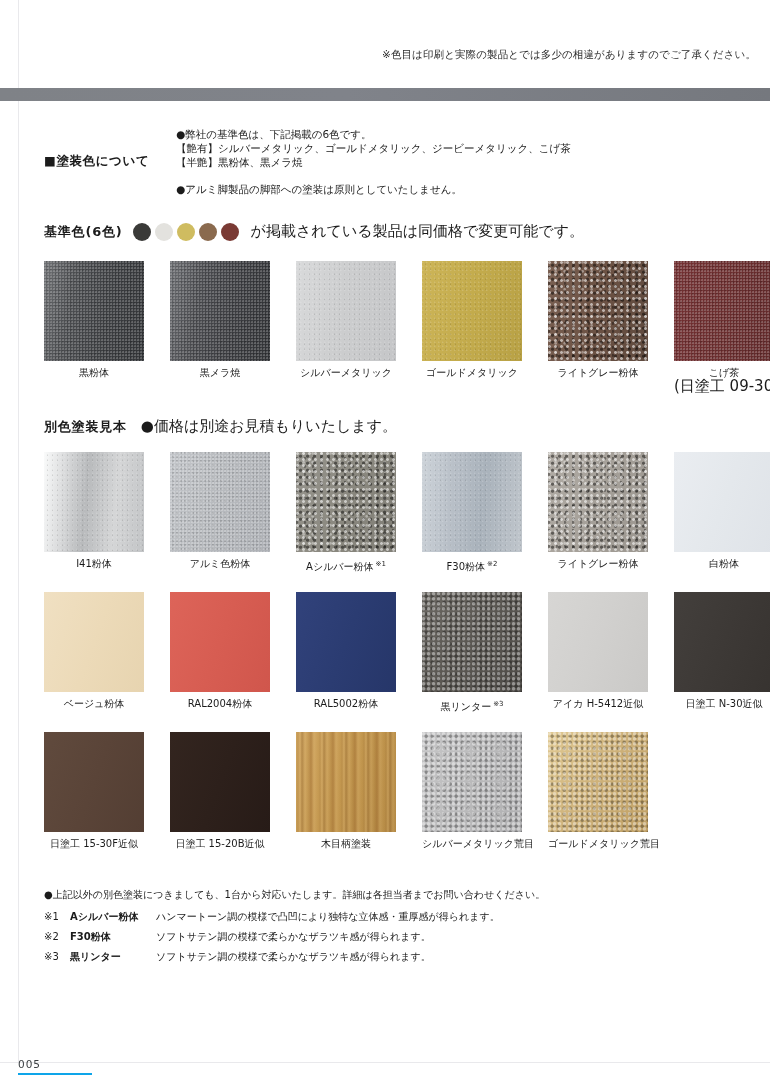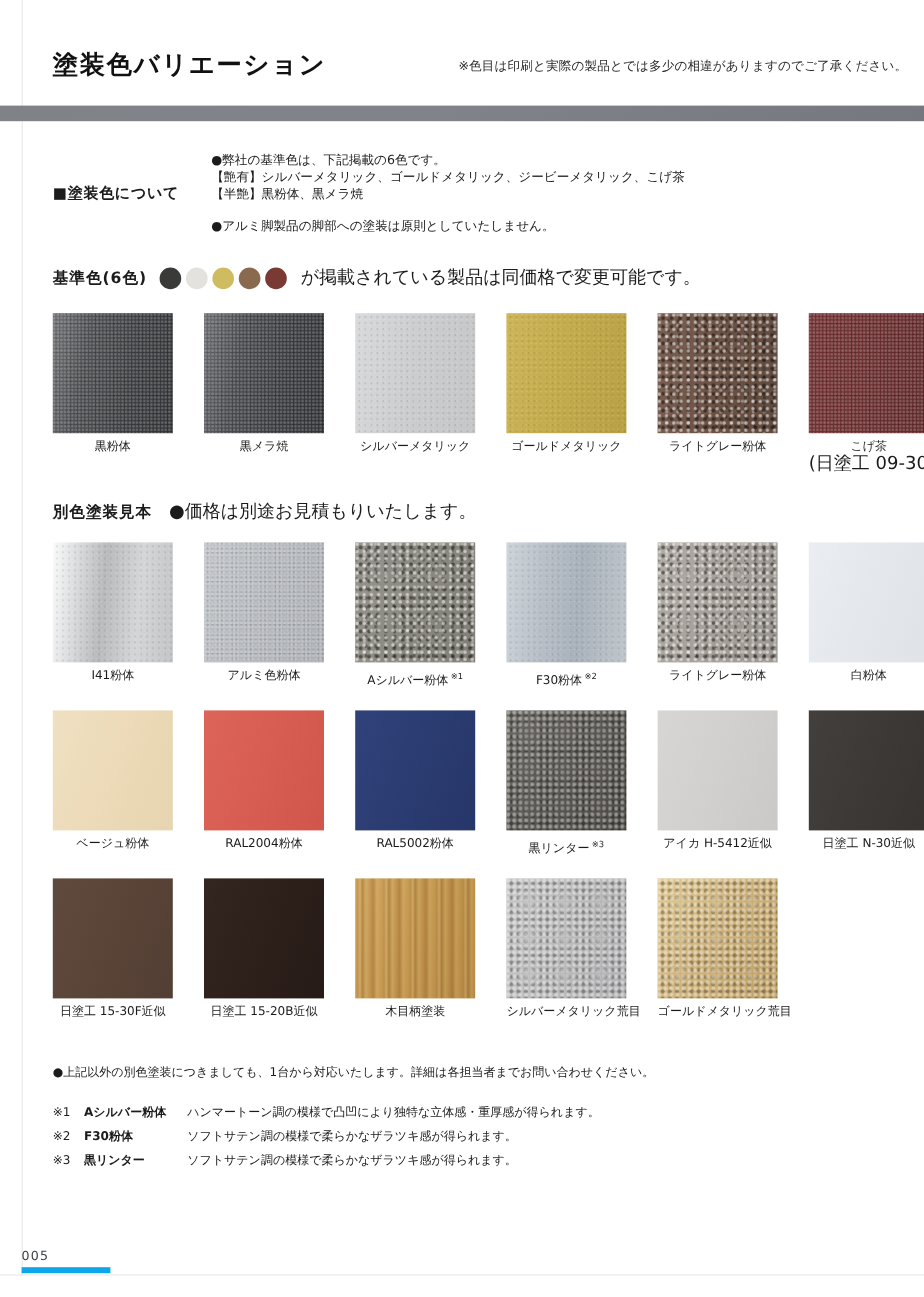--- a/index.html
+++ b/index.html
@@ -205,49 +205,48 @@
 
   
   #footnotes {
     position: absolute;
     left: 44px;
     top: 888px;
     width: 700px;
     font-size: 10px;
     line-height: 13px;
   }
-  .fn-lead { margin-bottom: 20px; }
+  .fn-lead { margin-bottom: 9px; }
   .fn-row { display: flex; margin-bottom: 7px; }
   .fn-mark { width: 26px; flex: none; }
   .fn-name { width: 86px; flex: none; font-weight: bold; }
   .fn-desc { flex: 1; }
 
   
   #pagenum {
     position: absolute;
     left: 18px;
-    bottom: 20px;
+    bottom: 6px;
     width: 74px;
-    border-bottom: 5px solid #0ea5e9;
+    border-bottom: 2px solid #0ea5e9;
     padding-bottom: 3px;
     font-size: 10.5px;
     color: #3c4043;
     letter-spacing: 1px;
   }
 </style>
 </head>
 <body>
 
 <div id="page">
 
   <div class="page-edge-left"></div>
   <div class="page-edge-bottom"></div>
 
   <div id="header">
-    <div class="header-title">塗装色バリエーション</div>
     <div class="header-note">※色目は印刷と実際の製品とでは多少の相違がありますのでご了承ください。</div>
     <div class="header-band"></div>
   </div>
 
   <div id="intro">
     <div class="intro-row">
       <div class="intro-heading">■塗装色について</div>
       <div class="intro-body">
         <p>●弊社の基準色は、下記掲載の6色です。</p>
         <p>【艶有】シルバーメタリック、ゴールドメタリック、ジービーメタリック、こげ茶</p>

